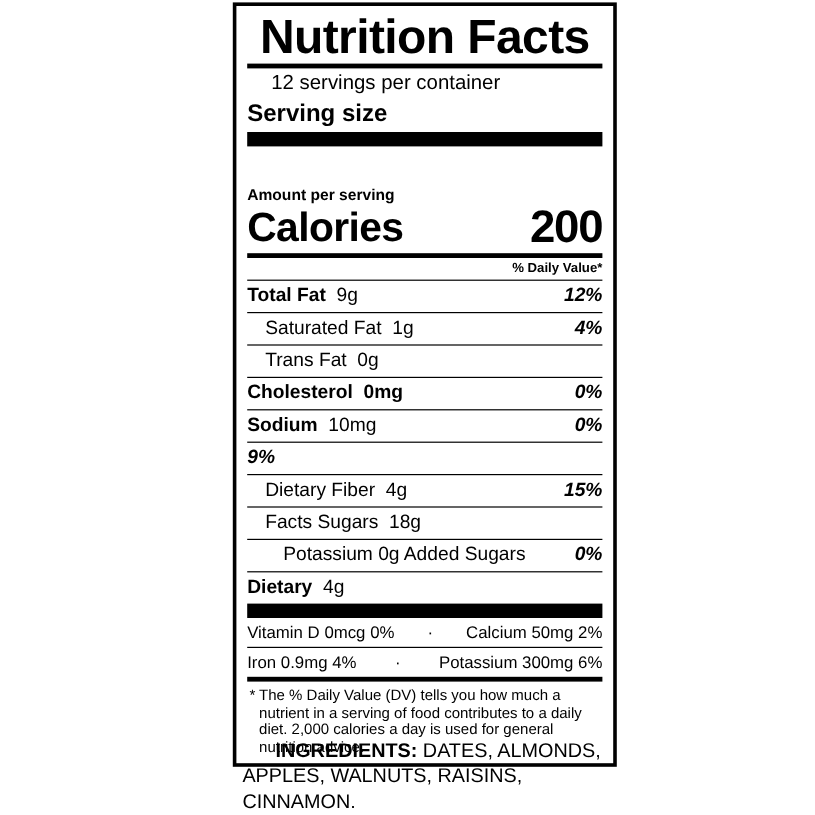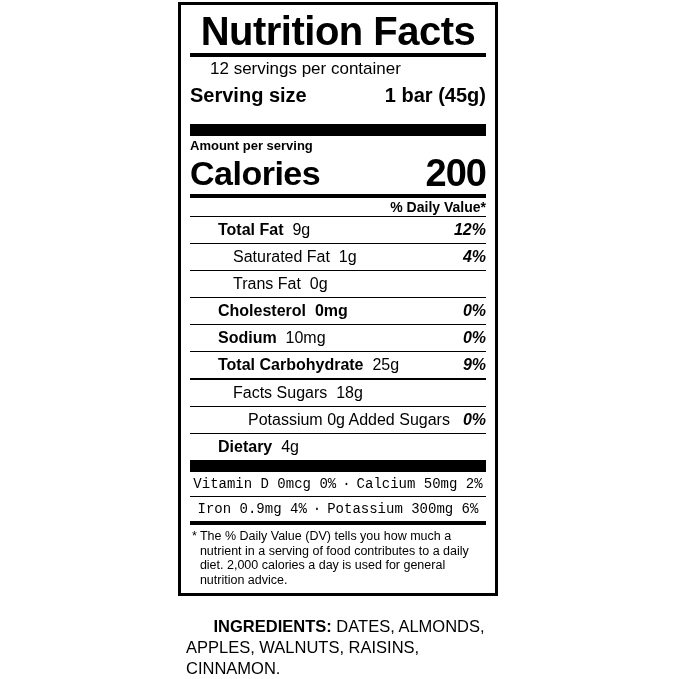--- a/index.html
+++ b/index.html
@@ -11,21 +11,21 @@
     width: 679px;
     height: 679px;
     font-family: "Liberation Sans", sans-serif;
     color: #000000;
     position: relative;
     overflow: hidden;
   }
 
   #page {
     position: absolute;
-    left: 0; top: 0;
+    left: 16px; top: 0;
     width: 587px;
     height: 679px;
   }
 
   
   .nf-panel {
     position: absolute;
     left: 178px;
     top: 2px;
     width: 320px;
@@ -54,28 +54,29 @@
     margin-left: 20px;
   }
 
   .serving-size-row {
     display: flex;
     justify-content: space-between;
     align-items: baseline;
     font-weight: bold;
     font-size: 20px;
     line-height: 26px;
-    padding-bottom: 16px;
+    padding-bottom: 2px;
   }
 
   .amount-per {
     font-weight: bold;
     font-size: 13px;
     line-height: 16px;
     padding-top: 2px;
+    margin-top: 31px;
   }
 
   .cal-row {
     display: flex;
     justify-content: space-between;
     align-items: center;
     padding-bottom: 2px;
   }
   .cal-label {
     font-weight: bold;
@@ -86,48 +87,46 @@
   .cal-value {
     font-weight: bold;
     font-size: 38px;
     line-height: 38px;
     letter-spacing: -1px;
   }
 
   .dv-header {
     text-align: right;
     font-weight: bold;
-    font-size: 14px;
+    font-size: 11px;
     line-height: 16px;
     padding: 1px 0 1px 0;
   }
 
   .nrow {
     display: flex;
     justify-content: space-between;
     align-items: baseline;
     font-size: 16px;
     line-height: 20px;
     padding: 3px 0 3px 0;
-    margin-left: 28px;
   }
   .nrow .nm { white-space: nowrap; }
   .nrow .nv { font-weight: bold; white-space: nowrap; font-style: italic; }
   .bold { font-weight: bold; }
   .ind1 { padding-left: 15px; }
   .ind2 { padding-left: 30px; }
 
   .vit-row {
     display: flex;
-    justify-content: center;
+    justify-content: space-between;
     align-items: baseline;
     font-size: 14px;
     line-height: 18px;
     padding: 3px 0 3px 0;
-    font-family: Liberation Mono, monospace;
   }
   .vit-cell { white-space: nowrap; }
   .vit-dot { padding: 0 6px; }
 
   .footnote {
     font-size: 12.5px;
     line-height: 14.5px;
     padding: 4px 2px 0 2px;
     display: flex;
   }
@@ -151,21 +150,20 @@
 
   <div class="nf-panel">
 
     <div class="nf-title">Nutrition  Facts</div>
     <div class="rule-med"></div>
 
     <div class="servings">12 servings per container</div>
 
     <div class="serving-size-row">
       <span>Serving size</span>
-      <span>1 bar (45g)</span>
     </div>
 
     <div class="rule-thick"></div>
 
     <div class="amount-per">Amount per serving</div>
 
     <div class="cal-row">
       <span class="cal-label">Calories</span>
       <span class="cal-value">200</span>
     </div>
@@ -200,25 +198,28 @@
       </div>
       <div class="rule-hair"></div>
 
       <div class="nrow">
         <span class="nm bold"><span>Sodium</span>&nbsp;&nbsp;<span style="font-weight:normal">10mg</span></span>
         <span class="nv">0%</span>
       </div>
       <div class="rule-hair"></div>
 
       <div class="nrow">
-        <span class="nm bold"><span>Total Carbohydrate</span>&nbsp;&nbsp;<span style="font-weight:normal">25g</span></span>
         <span class="nv">9%</span>
       </div>
       <div class="rule-hair"></div>
 
+      <div class="nrow ind1">
+        <span class="nm"><span>Dietary Fiber</span>&nbsp;&nbsp;<span>4g</span></span>
+        <span class="nv">15%</span>
+      </div>
       <div class="rule-hair"></div>
 
       <div class="nrow ind1">
         <span class="nm"><span>Facts Sugars</span>&nbsp;&nbsp;<span>18g</span></span>
         <span class="nv"></span>
       </div>
       <div class="rule-hair"></div>
 
       <div class="nrow ind2">
         <span class="nm">Potassium 0g Added Sugars</span>

